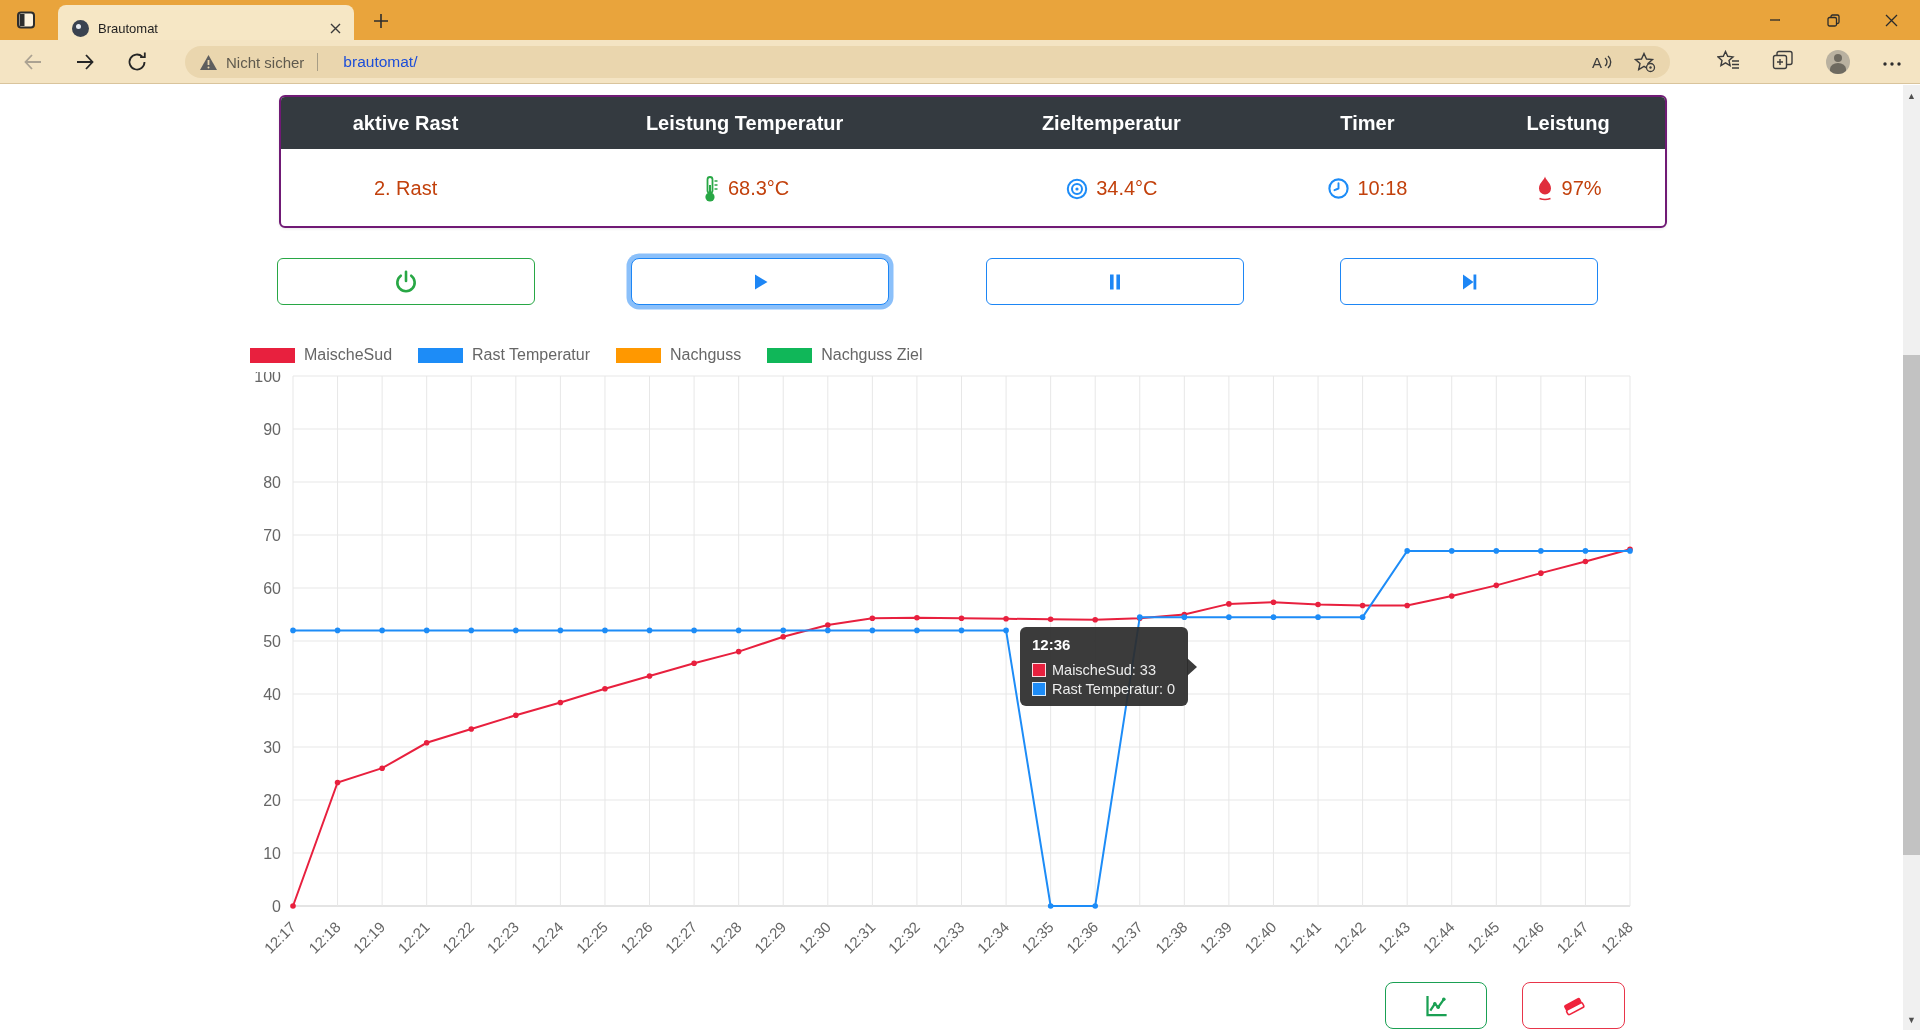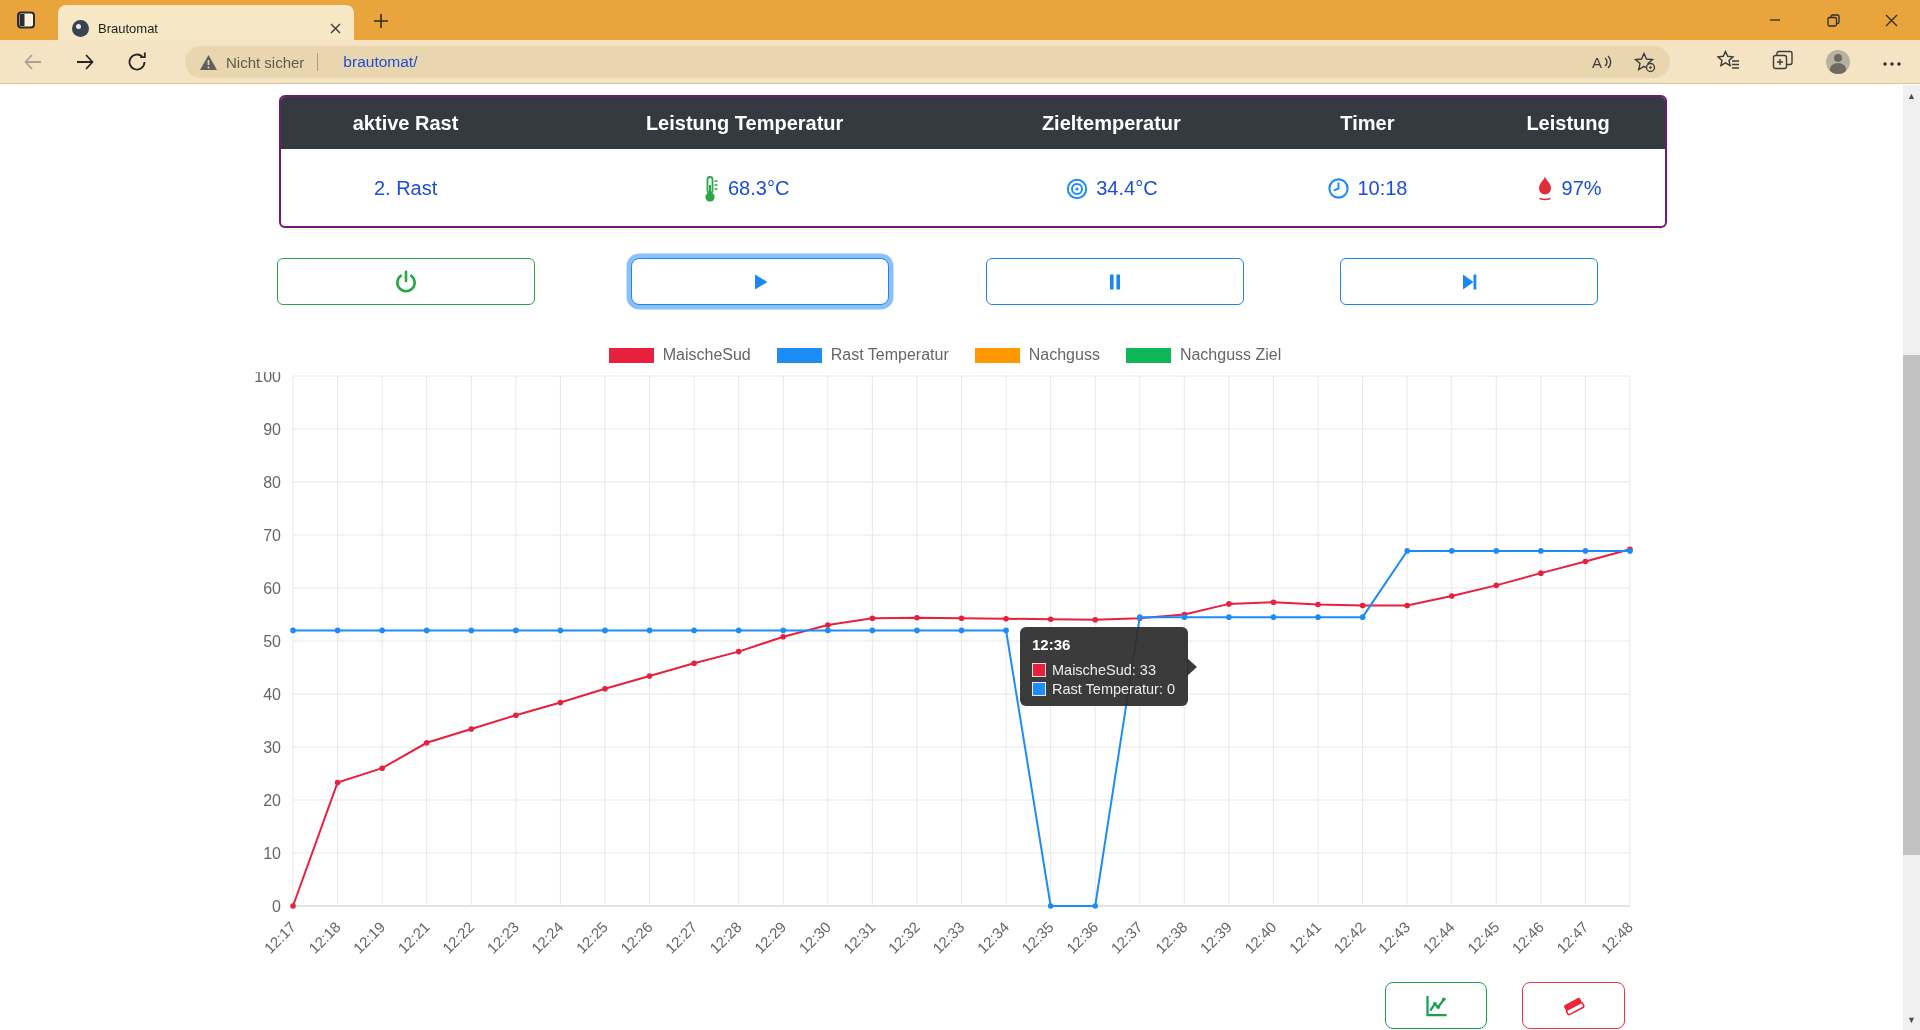--- a/index.html
+++ b/index.html
@@ -31,33 +31,33 @@
   .avatar::after { content:""; position:absolute; left:4px; top:13px; width:16px; height:12px; border-radius:50% 50% 0 0; background:#6e6a60; }
 
   
   .scrollbar { position:absolute; right:0; top:85px; width:17px; height:945px; background:#f0f0f0; }
   .scroll-arrow { position:absolute; left:0; width:17px; height:17px; display:flex; align-items:center; justify-content:center; font-size:9px; color:#505050; }
   .scroll-thumb { position:absolute; left:0; top:270px; width:17px; height:500px; background:#c2c2c2; }
 
   
   .card { position:absolute; left:257px; top:95px; width:1388px; height:133px; border:2px solid #701a75; border-radius:6px; overflow:hidden; box-shadow:0 1px 3px rgba(0,0,0,0.09); background:#fff;margin-left:22px; }
   .thead { display:flex; height:52px; background:#343a40; color:#fff; font-weight:bold; font-size:20px; align-items:center; }
-  .trow { display:flex; height:79px; align-items:center; font-size:20px; color:#1d4ed8;justify-content:flex-end; }
+  .trow { display:flex; height:79px; align-items:center; font-size:20px; color:#c2410c; }
   .col-0 { width:18%; } .col-1 { width:31%; } .col-2 { width:22%; } .col-3 { width:15%; } .col-4 { width:14%; }
   .cell { text-align:center; display:flex; align-items:center; justify-content:center; gap:7px; }
 
   
   .controls { position:absolute; left:277px; top:258px; width:1321px; display:flex; justify-content:space-between; }
   .ctl-btn { width:258px; height:47px; background:#fff; border-radius:6px; display:flex; align-items:center; justify-content:center; }
   .btn-green { border:1.5px solid #28a745; }
   .btn-blue  { border:1.5px solid #1d86f5; }
   .btn-focus { box-shadow:0 0 0 4.5px rgba(77,158,247,0.65); border-radius:8px; }
 
   
-  .legend { position:absolute; left:250px; top:346px; width:1390px; display:flex; justify-content:center; align-items:center; gap:26px; }
+  .legend { position:absolute; left:250px; top:346px; width:1390px; display:flex; align-items:center; gap:26px; }
   .legend-item { display:flex; align-items:center; gap:9px; }
   .legend-swatch { width:45px; height:15px; }
   .legend-label { font-size:16px; color:#666; }
 
   
   .chart-wrap { position:absolute; left:250px; top:372px; width:1390px; height:610px; }
   .chart-wrap svg text { font-family:"Liberation Sans", sans-serif; }
 
   
   .tooltip { position:absolute; left:1020px; top:627px; width:168px; height:79px; background:rgba(44,44,44,0.93); border-radius:6px; padding:9px 12px; color:#fff; z-index:5; }

